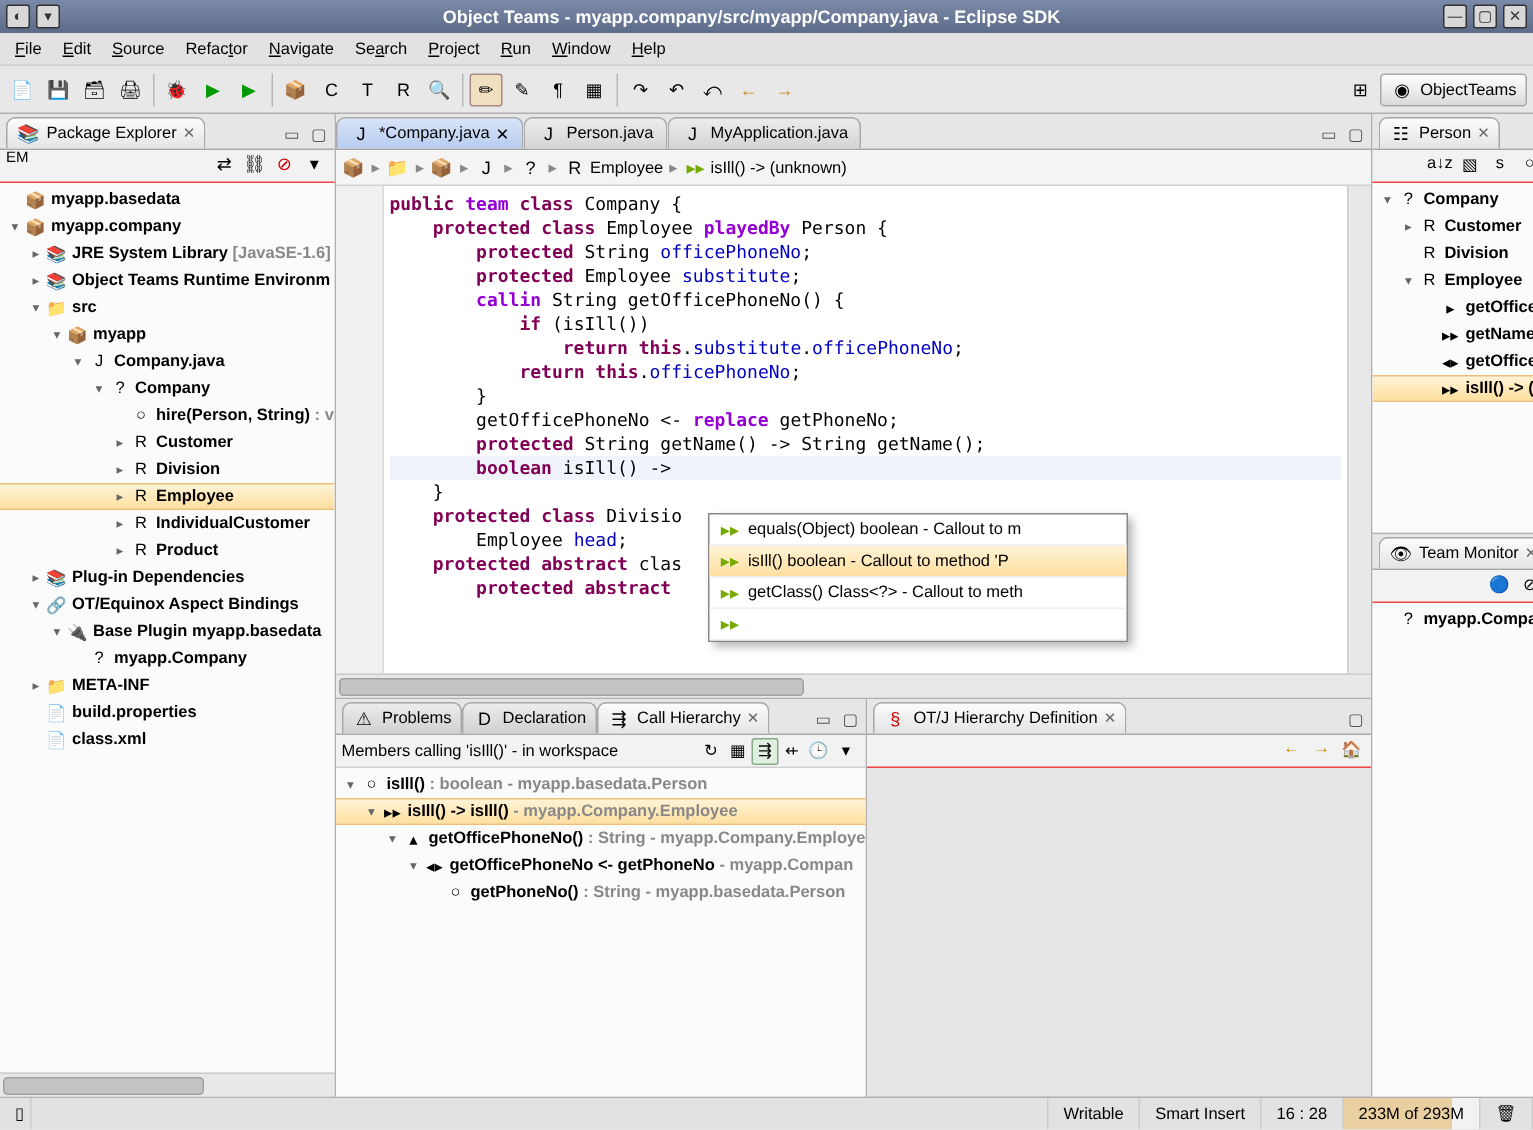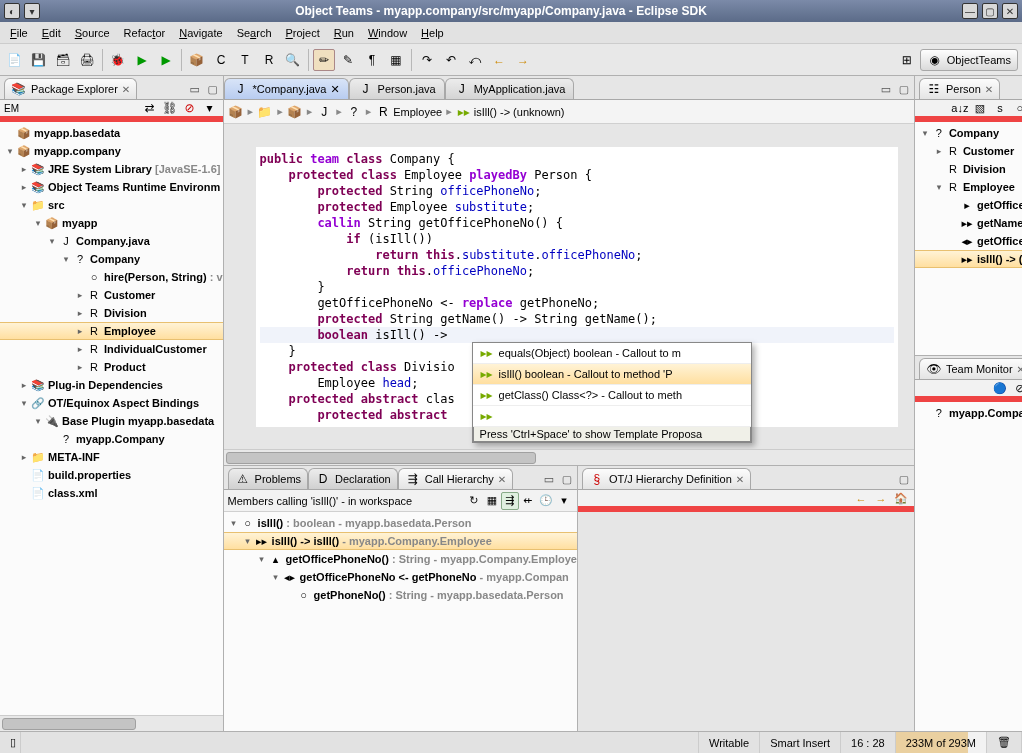--- a/index.html
+++ b/index.html
@@ -31,41 +31,41 @@
   .col-center { flex:1; display:flex; flex-direction:column; border-right:1px solid #B0B0B0;}
   .col-right { width: 214px; display:flex; flex-direction:column; }
   
   
   .view-tab-row { height: 24px; display:flex; align-items:flex-end; background:#E6E6E6; padding-left:4px; gap:0; position:relative; border-bottom:1px solid #A8A8A8;}
   .view-tab { border:1px solid #A8A8A8; border-bottom:none; border-radius:6px 6px 0 0; padding:2px 6px; background:linear-gradient(#FCFCFC,#E4E4E4); display:flex; align-items:center; gap:4px; font-size:11px;}
   .view-tab.inactive { background:linear-gradient(#ECECEC,#D0D0D0); }
   .view-tab .close-x { font-size:10px; color:#666; cursor:pointer;}
   .view-controls { margin-left:auto; display:flex; gap:2px; padding:2px;}
   .vc-btn { width:16px; height:16px; display:flex; align-items:center; justify-content:center; color:#555;}
-  .view-toolbar { height: 22px; display:flex; align-items:center; gap:2px; padding:0 4px; background:#F2F2F2; border-bottom:6px solid #ef4444; justify-content:flex-end;}
+  .view-toolbar { height: 22px; display:flex; align-items:flex-start; gap:2px; padding:0 4px; background:#F2F2F2; border-bottom:1px solid #ef4444; justify-content:flex-end;}
   
   
   .tree { flex:1; overflow:auto; background:#FBFBFB; padding:2px 0;}
   .tree-row { display:flex; align-items:center; height:18px; padding-left:4px; white-space:nowrap;}
   .tree-row.selected { background: linear-gradient(#FFF3D6,#FFDFA0); border-top:1px solid #E8C070; border-bottom:1px solid #E8C070;}
   .exp { width:12px; text-align:center; color:#666; font-size:9px;}
   .tree-ico { width:16px; height:16px; display:inline-flex; align-items:center; justify-content:center; font-size:11px;}
   .tree-label { padding-left:2px;font-weight:bold; }
   .tree-label .gray { color:#888; }
   .indent { display:inline-block; }
   
   
   .editor-tab-row { height:24px; display:flex; align-items:flex-end; background:#E6E6E6; border-bottom:1px solid #A8A8A8;}
   .editor-tab { border:1px solid #A8A8A8; border-bottom:none; border-radius:6px 6px 0 0; padding:2px 8px; display:flex; align-items:center; gap:4px; background:linear-gradient(#ECECEC,#D4D4D4);}
   .editor-tab.active { background:linear-gradient(#FDFDFD,#E8E8E8);}
   .editor-tab.active.focus { background:linear-gradient(#D8E4F8, #B8CCF0);}
   .editor-breadcrumb { height:24px; display:flex; align-items:center; background:#F4F4F4; border-bottom:1px solid #D0D0D0; padding:0 4px; gap:2px; font-size:11px; overflow:hidden;}
   .bc-item { display:flex; align-items:center; gap:2px;}
   .bc-sep { color:#888; padding:0 2px;}
-  .editor-body { flex:1; display:flex; overflow:hidden; position:relative;align-items:center;}
+  .editor-body { flex:1; display:flex; overflow:hidden; position:relative;}
   .gutter { width:32px; background:#F0F0F0; border-right:1px solid #D8D8D8;}
   .code { flex:1; font-family: "DejaVu Sans Mono", Consolas, monospace; font-size:12px; line-height:16px; padding:4px 4px; white-space:pre; overflow:auto; background:#FFFFFF; position:relative;}
   .kw { color:#7F0055; font-weight:bold;}
   .id { color:#0000C0;}
   .cursor-line { background:#F0F3FA; }
   .content-assist { position:absolute; background:#FFFFFF; border:1px solid #888; font-size:11px; box-shadow:3px 3px 6px rgba(0,0,0,0.3);}
   .ca-row { padding:2px 6px; border-bottom:1px solid #eee; display:flex; align-items:center; gap:4px;}
   .ca-row.selected { background: linear-gradient(#FFF3D6,#FFDFA0);}
   .ca-hint { background:#F0F0E8; border:1px solid #888; border-top:none; padding:1px 6px; font-size:11px;}
   .vscroll { width:16px; background:#E8E8E8; border-left:1px solid #CCC;}
@@ -427,21 +427,20 @@
               </div>
               <div class="ca-row">
                 <span class="ico" style="color: rgb(119, 170, 0);">▸▸</span>
                 <span>getClass()  Class&lt;?&gt; - Callout to meth</span>
               </div>
               <div class="ca-row">
                 <span class="ico" style="color: rgb(119, 170, 0);">▸▸</span>
                 <span></span>
               </div>
             </div>
-          <div class="ca-hint">Press 'Ctrl+Space' to show Template Proposa</div>
         </div>
       </div>
       <div class="hscroll-container">
           <div class="hscroll-thumb" style="width:45%"></div>
         </div>
     </div>
 
     <div class="bottom-split">
 
       <div class="bottom-left">

